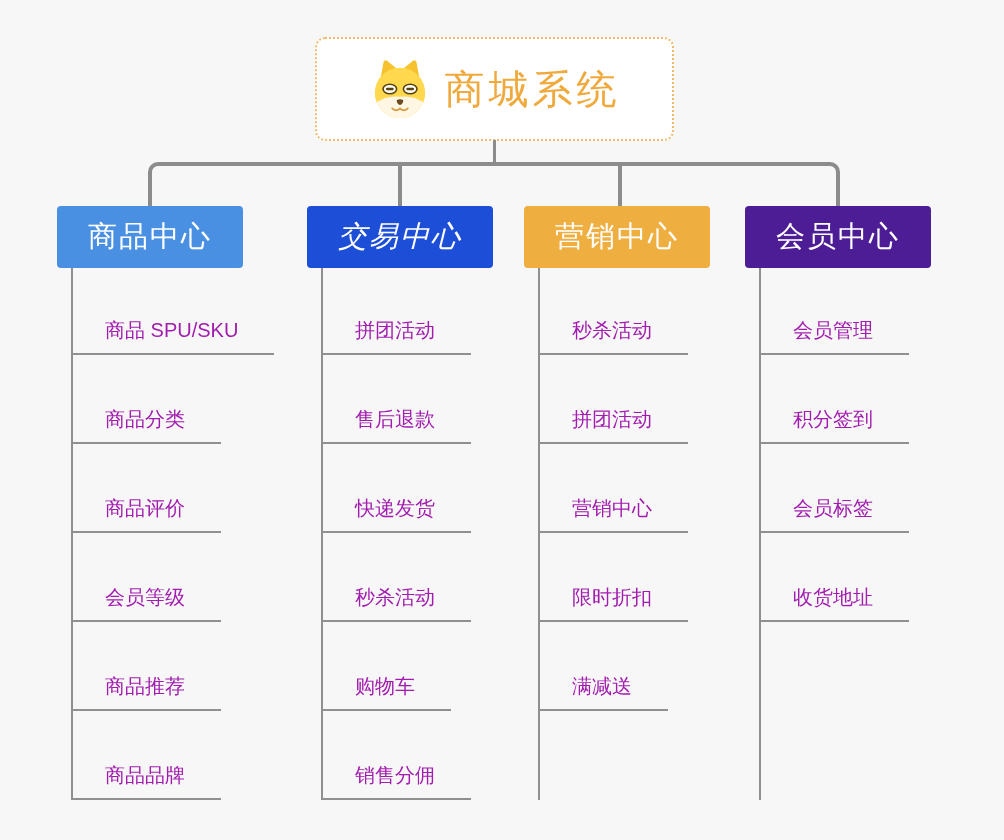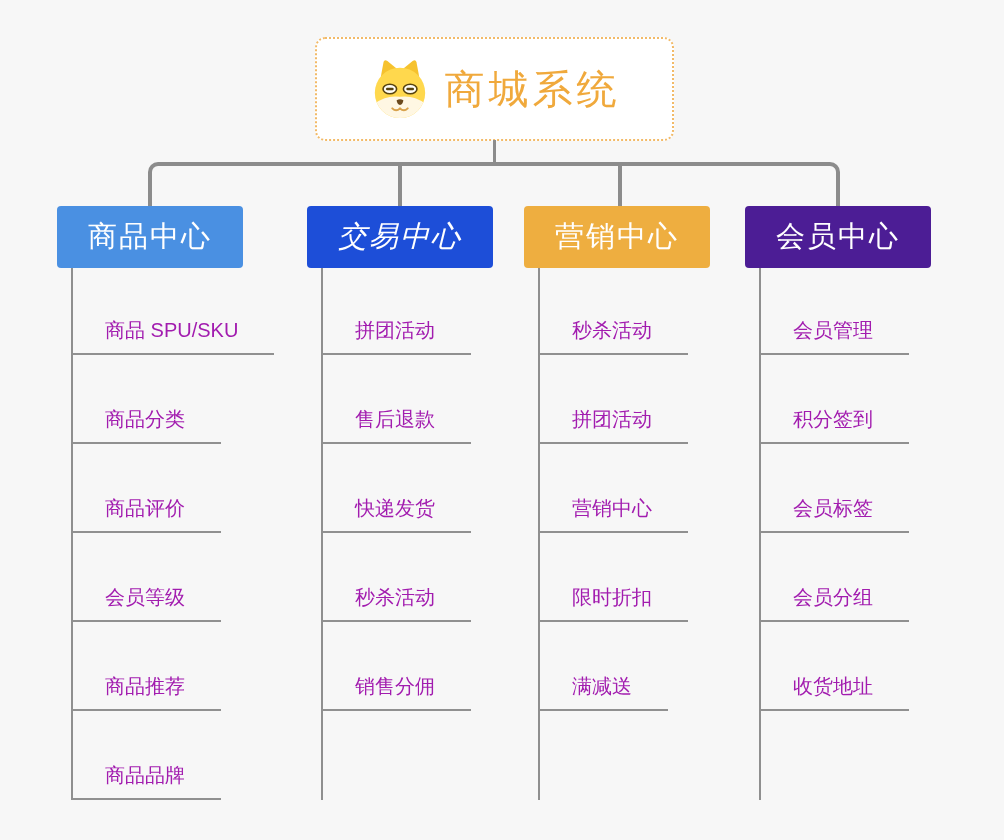--- a/index.html
+++ b/index.html
@@ -105,20 +105,21 @@
   </div>
 
   <div class="column c1">
     <div class="branch-header" style="background: #1d4ed8; font-style: italic;">交易中心</div>
     <div class="trunk"></div>
     <div class="items">
       <div class="leaf">拼团活动</div>
       <div class="leaf">售后退款</div>
       <div class="leaf">快递发货</div>
       <div class="leaf">秒杀活动</div>
+      <div class="leaf">购物车</div>
       <div class="leaf">销售分佣</div>
     </div>
   </div>
 
   <div class="column c2">
     <div class="branch-header" style="background: rgb(238, 174, 64);">营销中心</div>
     <div class="trunk"></div>
     <div class="items">
       <div class="leaf">秒杀活动</div>
       <div class="leaf">拼团活动</div>
@@ -128,18 +129,17 @@
     </div>
   </div>
 
   <div class="column c3">
     <div class="branch-header" style="background: #4c1d95;">会员中心</div>
     <div class="trunk"></div>
     <div class="items">
       <div class="leaf">会员管理</div>
       <div class="leaf">积分签到</div>
       <div class="leaf">会员标签</div>
-      <div class="leaf">会员分组</div>
       <div class="leaf">收货地址</div>
     </div>
   </div>
 
 </div>
 
 </body></html>

